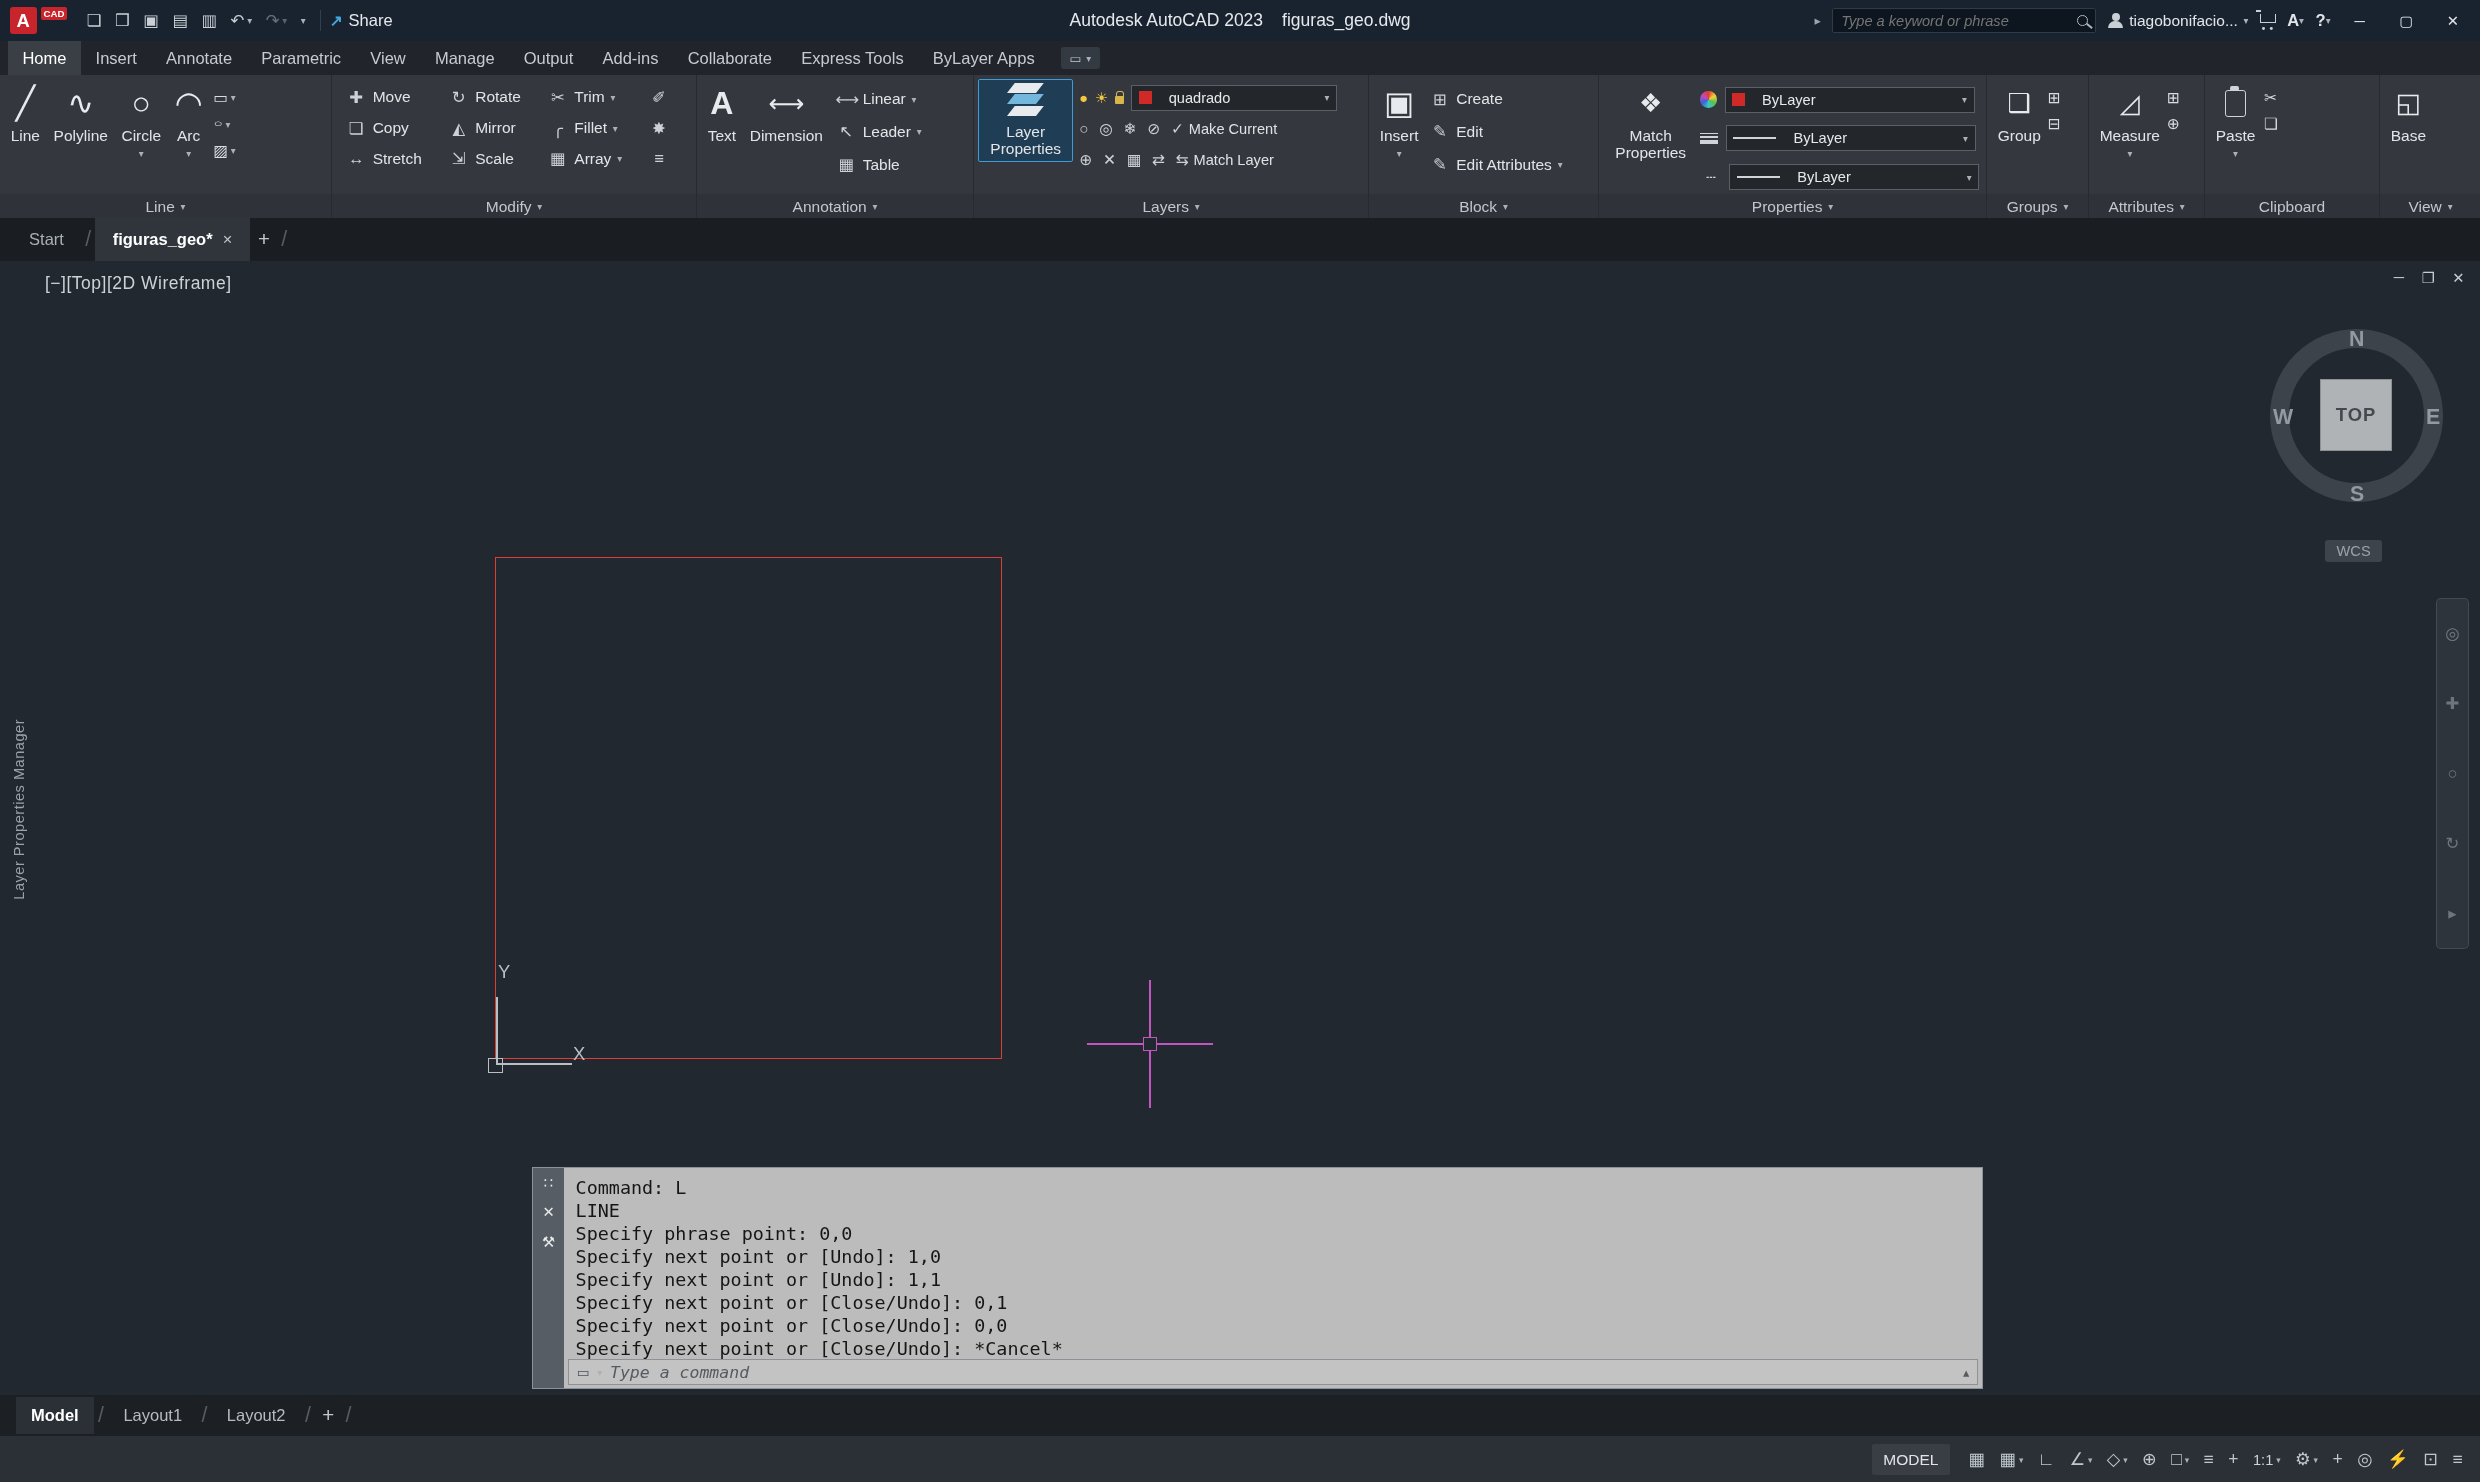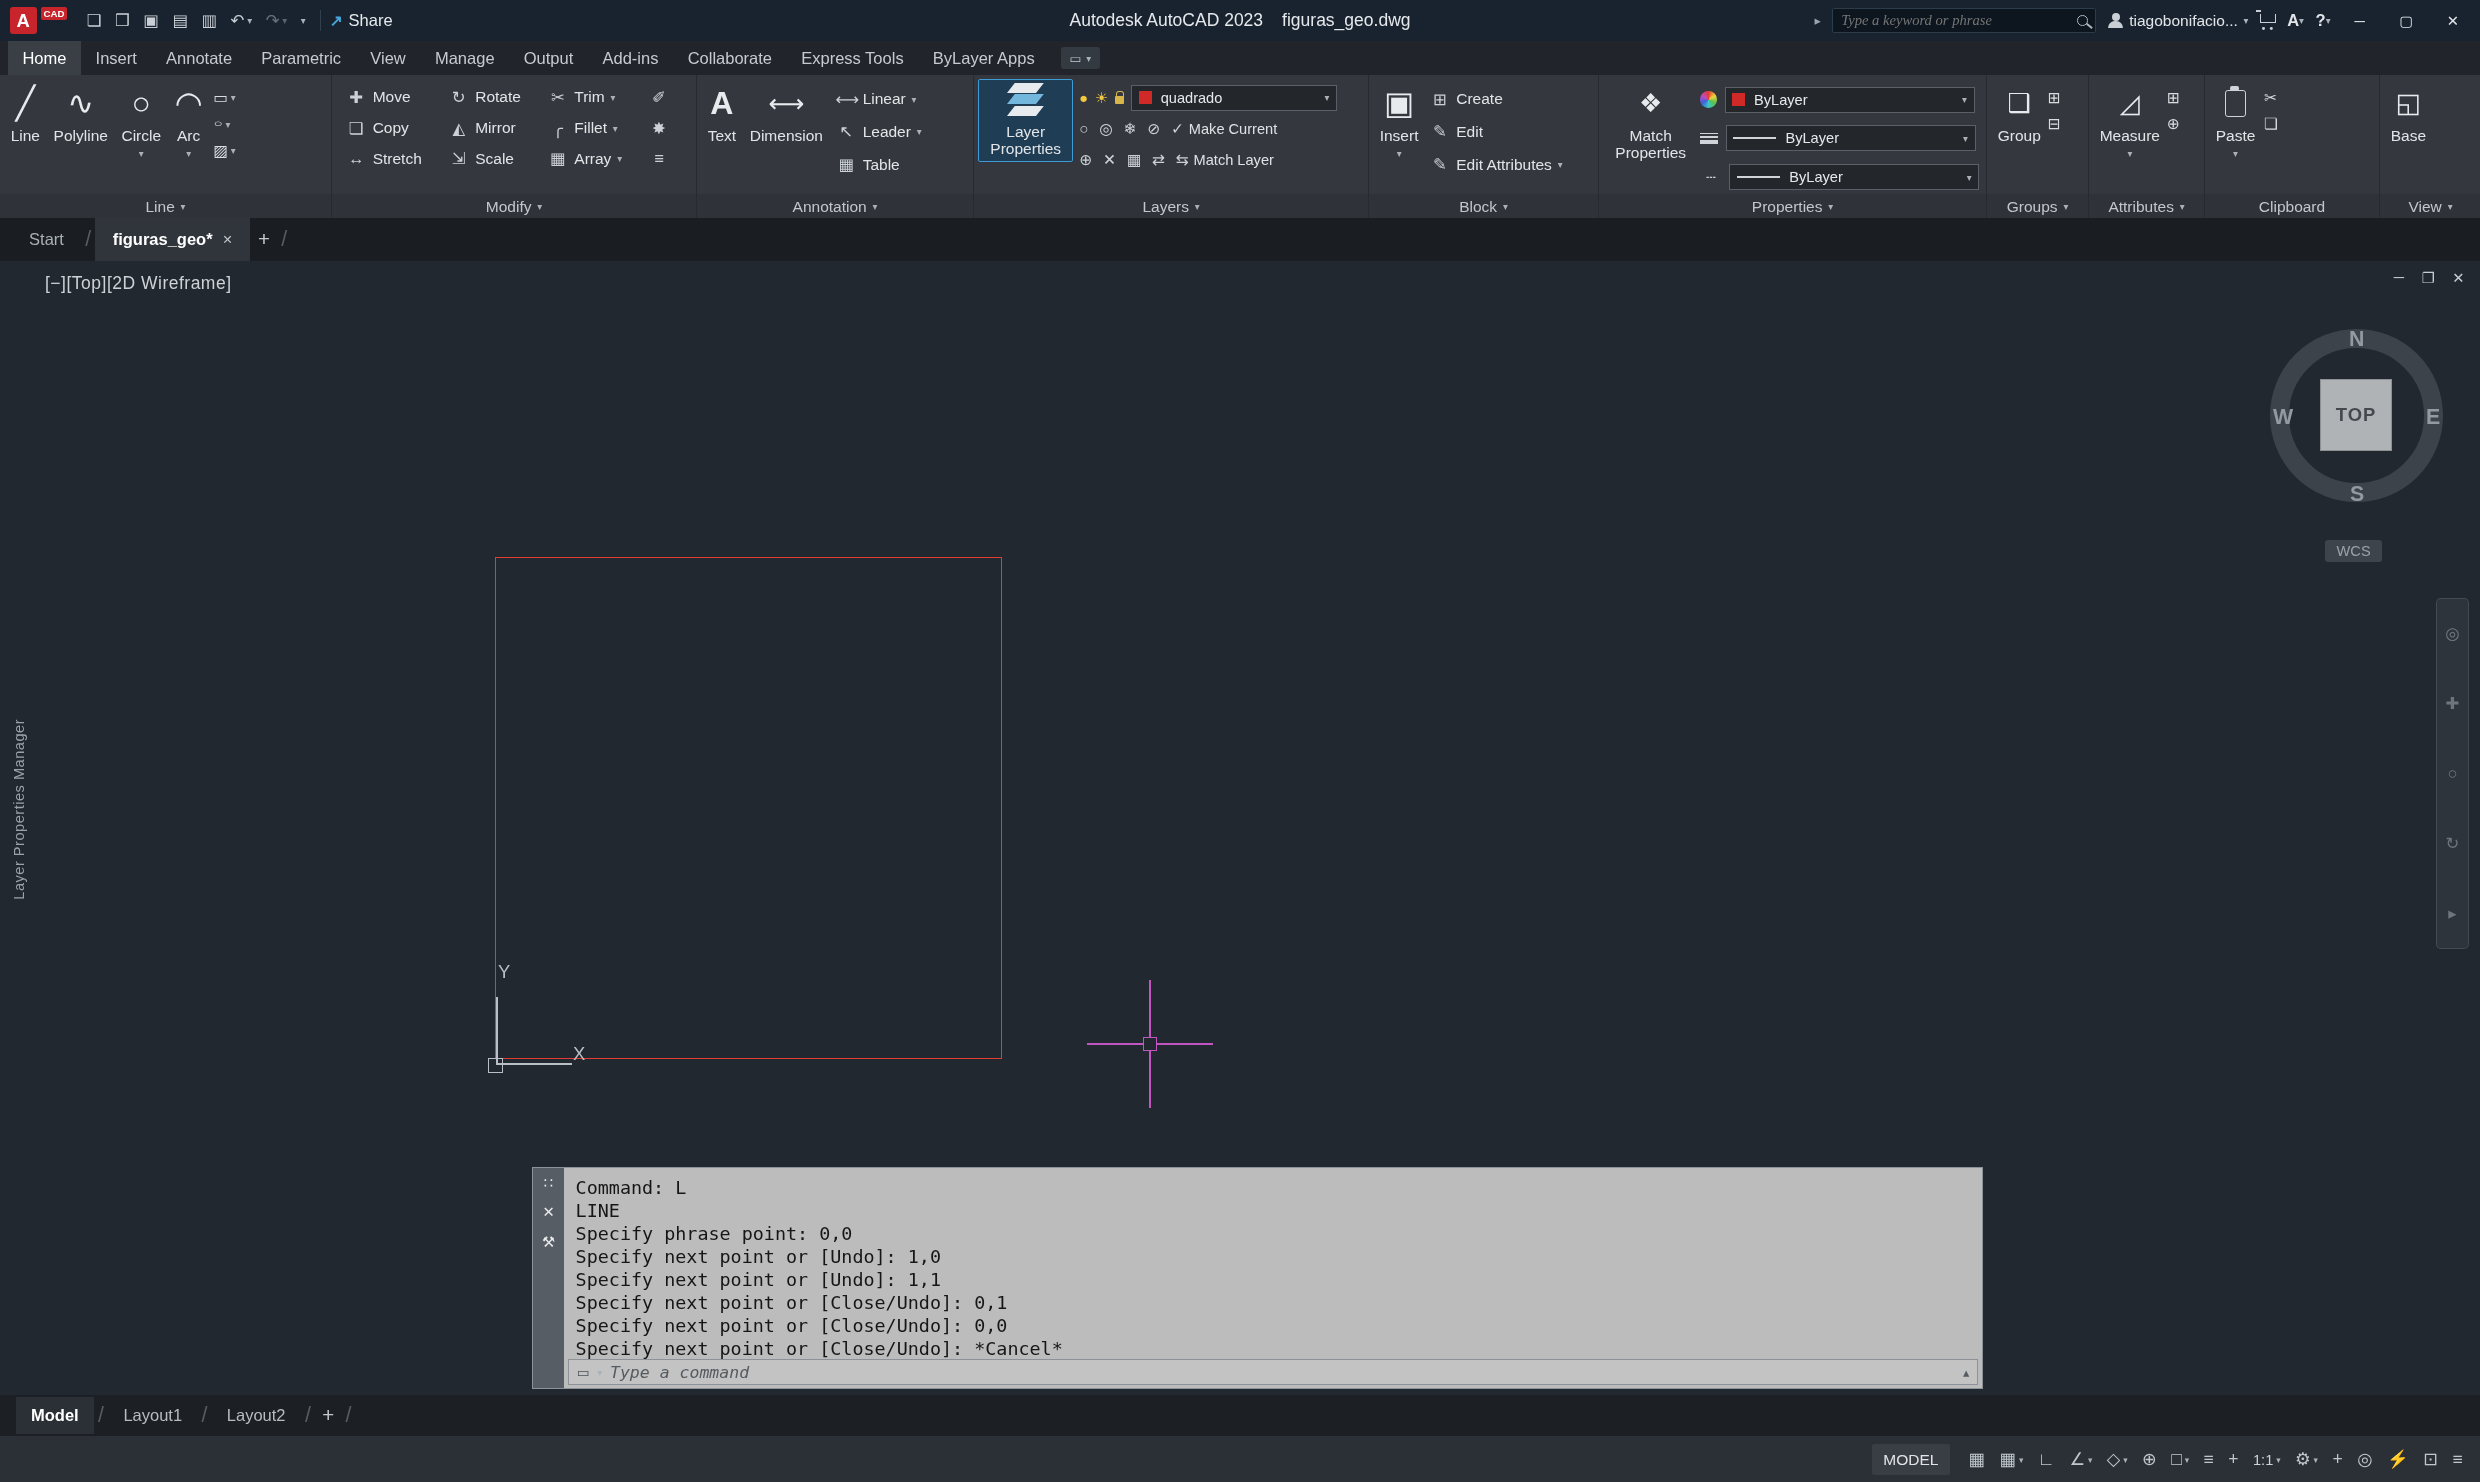--- a/index.html
+++ b/index.html
@@ -14,21 +14,21 @@
 .qat-btn{height:29px;padding:0 5.8px;color:#c9cfd5;font-size:16.5px;gap:2.9px}
 .caret{font-size:9.7px;color:#aab1b8}
 .dim{opacity:.45}
 .vsep{width:1px;height:21.3px;background:#31404d;margin:0 6.8px}
 .share{display:flex;align-items:center;gap:5.8px;color:#e6e9ec}
 .share-icon{color:#46a8dd;font-size:15.5px;font-weight:700}
 .title-center{position:absolute;left:50%;transform:translateX(-50%);top:0;height:41px;display:flex;align-items:center;gap:19px;font-size:17.5px;color:#e6e9ec;white-space:nowrap}
 .title-right{margin-left:auto;display:flex;align-items:center;gap:11.6px}
 .arr{color:#9aa4ad;font-size:12.6px}
 .search-box{display:flex;align-items:center;width:264px;height:25px;background:#0d151e;border:1px solid #2c3c4b;border-radius:1.9px;padding:0 7.8px;gap:5.8px}
-.search-box input{flex:1;background:transparent;border:0;outline:none;color:#93a0ac;font-style:italic;font-size:14.6px;font-family:Liberation Serif, serif;min-width:0}
+.search-box input{flex:1;background:transparent;border:0;outline:none;color:#93a0ac;font-style:italic;font-size:14.6px;font-family:Liberation Sans, sans-serif;min-width:0}
 .mag{width:10.7px;height:10.7px;border:1.9px solid #aeb6bd;border-radius:50%;position:relative;flex:none}
 .mag::after{content:"";position:absolute;width:6.8px;height:1.9px;background:#aeb6bd;right:-5.8px;bottom:-1.9px;transform:rotate(40deg)}
 .person{width:15.5px;height:15.5px;position:relative;flex:none}
 .person::before{content:"";position:absolute;left:3.9px;top:0;width:7.8px;height:7.8px;border-radius:50%;background:#c9cfd5}
 .person::after{content:"";position:absolute;left:0;bottom:0;width:15.5px;height:6.8px;border-radius:7.8px 7.8px 0 0;background:#c9cfd5}
 .user{display:flex;align-items:center;gap:5.8px;font-size:15.5px;color:#e2e5e8}
 .cart{width:15.5px;height:9.7px;border:1.9px solid #c9cfd5;border-top:none;position:relative;margin-top:-3.9px;flex:none}
 .cart::before{content:"";position:absolute;top:-3.9px;left:-4.9px;width:4.9px;height:1.9px;background:#c9cfd5}
 .cart::after{content:"";position:absolute;bottom:-7.8px;left:1px;width:2.9px;height:2.9px;border-radius:50%;background:#c9cfd5;box-shadow:7.8px 0 0 #c9cfd5}
 .badge-a{font-weight:700;color:#e2e5e8}
@@ -60,21 +60,21 @@
 .layers-stack{position:relative;width:41px;height:37px;display:inline-block}
 .layers-stack i{position:absolute;left:5.8px;top:0;width:29px;height:9.7px;background:#e8ebee;transform:skewX(-38deg)}
 .layers-stack i:nth-child(2){top:11.6px;background:#74b7dd}
 .layers-stack i:nth-child(3){top:23px}
 .layers-right{display:flex;flex-direction:column;gap:5.8px;padding-top:5.8px;margin-left:5.8px}
 .layers-top{display:flex;align-items:center;gap:6.8px}
 .ls{font-size:14.6px}
 .bulb{color:#f3c73f}.sun{color:#f3c73f}
 .padlock{width:9.7px;height:7.8px;background:#d8b54a;border-radius:1px;position:relative;margin-top:4.9px;display:inline-block}
 .padlock::before{content:"";position:absolute;top:-4.9px;left:1px;width:5.8px;height:4.9px;border:1.9px solid #d8b54a;border-bottom:none;border-radius:2.9px 2.9px 0 0}
-.combo{display:flex;align-items:center;gap:9px;background:#23272c;border:1px solid #5a6067;height:26px;padding:0 6.8px;font-size:14.6px;color:#e6e9ec;min-width:206px}
+.combo{display:flex;align-items:center;gap:17px;background:#23272c;border:1px solid #5a6067;height:26px;padding:0 6.8px;font-size:14.6px;color:#e6e9ec;min-width:206px}
 .combo .caret{margin-left:auto}
 .swatch{width:12.6px;height:12.6px;background:#cf2a27;flex:none}
 .tool-row{display:flex;align-items:center;gap:10.7px;font-size:14.6px;color:#dfe2e5;height:25px}
 .tool-icon{font-size:15.5px;color:#ccd1d6}
 .tool-label-btn{gap:4.9px;font-size:14.6px;color:#dfe2e5}
 
 .prop-row{display:flex;align-items:center;gap:7.8px;height:26px;margin-bottom:4.9px}
 .color-wheel{width:16.5px;height:16.5px;border-radius:50%;background:conic-gradient(#e23b31,#f0d43c,#57c14d,#3fc6c6,#3b62d8,#c14ac1,#e23b31);flex:none}
 .lw-icon{display:flex;flex-direction:column;gap:1.9px;flex:none}
 .lw-icon i{display:block;width:17.5px;background:#cfd4d8;height:1px}

